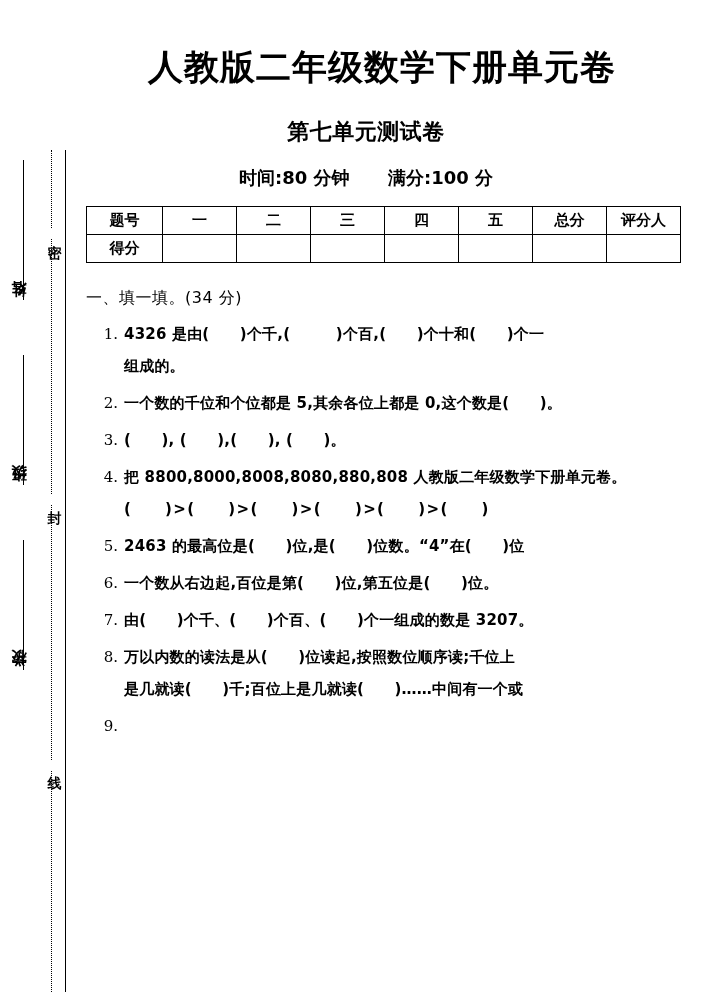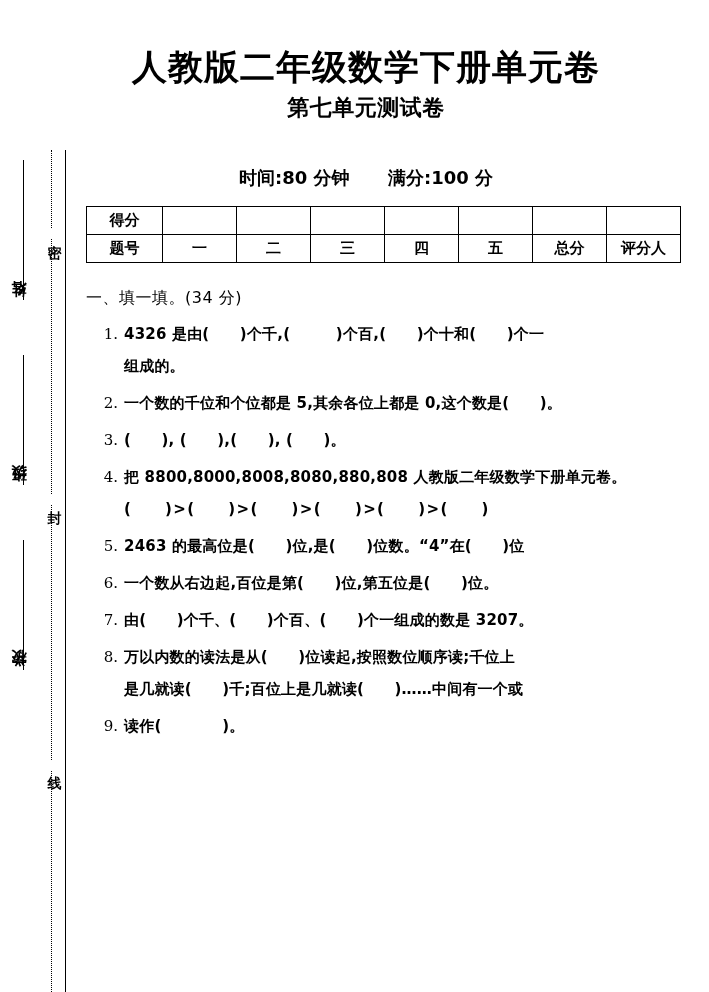--- a/index.html
+++ b/index.html
@@ -78,35 +78,35 @@
   #content {
     position: absolute;
     left: 66px;
     top: 0;
     width: 643px;
     height: 992px;
   }
 
   .main-title {
     position: absolute;
-    left: 0;
+    left: 16px;
     top: 48px;
     width: 600px;
     text-align: center;
     font-size: 35px;
     font-weight: bold;
     font-family: "DejaVu Sans", "Liberation Sans", sans-serif;
     letter-spacing: 1px;
     line-height: 1.1;
     white-space: nowrap;
   }
   .sub-title {
     position: absolute;
     left: 0;
-    top: 96px;
+    top: 120px;
     width: 600px;
     text-align: center;
     font-size: 22px;
     font-weight: bold;
     font-family: "DejaVu Sans", "Liberation Sans", sans-serif;
     letter-spacing: 0.5px;
     line-height: 1.1;
   }
   .exam-meta {
     position: absolute;
@@ -215,40 +215,40 @@
   <div class="sub-title">第七单元测试卷</div>
 
   <div class="exam-meta">
     <span>时间:80 分钟</span>
     <span class="gap"></span>
     <span>满分:100 分</span>
   </div>
 
   <table id="score-table">
     <tbody>
-      <tr>
-        <td class="c-head">得分</td>
-        <td class="c-num"></td>
-        <td class="c-num"></td>
-        <td class="c-num"></td>
-        <td class="c-num"></td>
-        <td class="c-num"></td>
-        <td class="c-tot"></td>
-        <td class="c-per"></td>
-      </tr>
       <tr>
         <td class="c-head">题号</td>
         <td class="c-num">一</td>
         <td class="c-num">二</td>
         <td class="c-num">三</td>
         <td class="c-num">四</td>
         <td class="c-num">五</td>
         <td class="c-tot">总分</td>
         <td class="c-per">评分人</td>
       </tr>
+      <tr>
+        <td class="c-head">得分</td>
+        <td class="c-num"></td>
+        <td class="c-num"></td>
+        <td class="c-num"></td>
+        <td class="c-num"></td>
+        <td class="c-num"></td>
+        <td class="c-tot"></td>
+        <td class="c-per"></td>
+      </tr>
     </tbody>
   </table>
 
   <div id="section-one">
 
     <div class="section-heading">一、填一填。(34 分)</div>
 
     <div class="q">
       <div class="q-num">1.</div>
       <div class="q-body">
@@ -304,18 +304,17 @@
       <div class="q-num">8.</div>
       <div class="q-body">
         <span class="ln">万以内数的读法是从(　　)位读起,按照数位顺序读;千位上</span>
         <span class="ln">是几就读(　　)千;百位上是几就读(　　)……中间有一个或</span>
       </div>
     </div>
 
     <div class="q">
       <div class="q-num">9.</div>
       <div class="q-body">
-        <span class="ln">读作(　　　　)。</span>
       </div>
     </div>
 
   </div>
 </div>
 
 </body></html>

